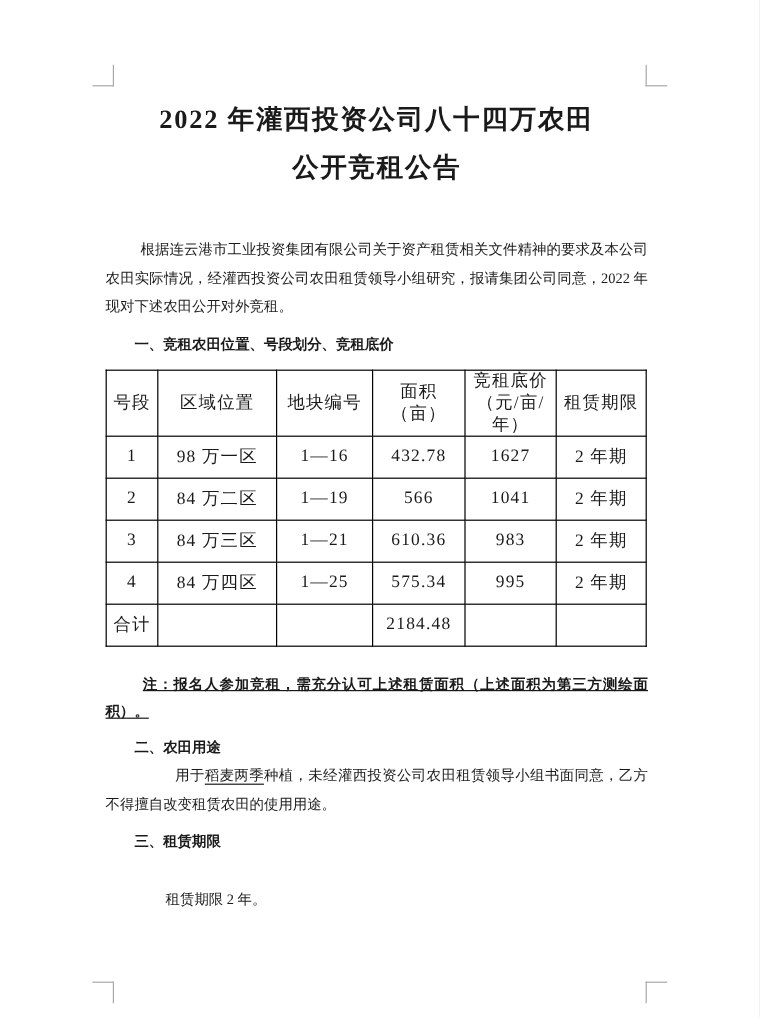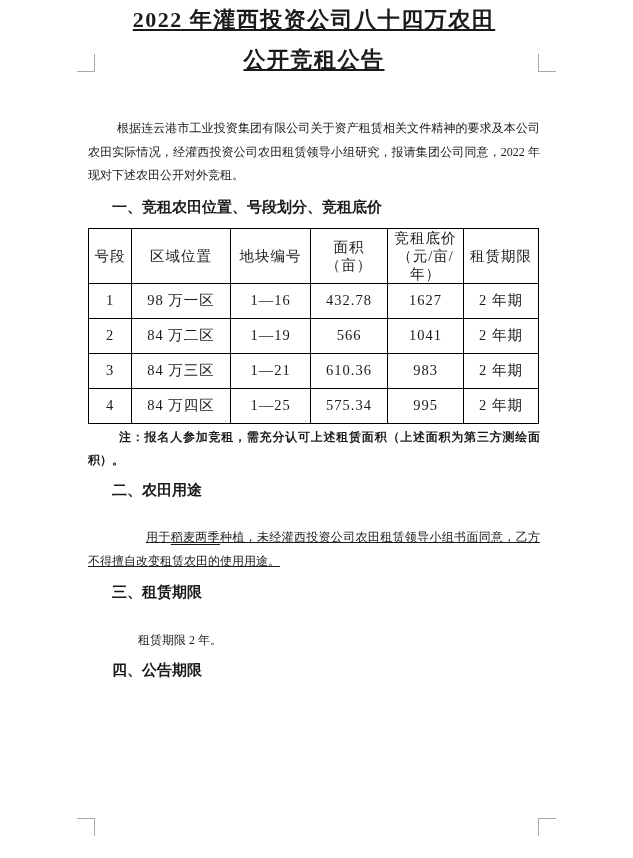--- a/index.html
+++ b/index.html
@@ -21,37 +21,37 @@
   .crop.bl { left: 77px; top: 818px; border-right: 1px solid #a9a9a9; border-top: 1px solid #a9a9a9; }
   .crop.br { left: 538px; top: 818px; border-left: 1px solid #a9a9a9; border-top: 1px solid #a9a9a9; }
 
   .content {
     position: absolute;
     left: 88px;
     top: 0;
     width: 452px;
   }
   .doc-title {
+    margin-top: 80px;
     font-size: 22px;
     font-weight: bold;
     line-height: 40px;
     text-align: center;
     letter-spacing: 1.5px;
-    text-decoration: underline;
   }
   .para {
     font-size: 12px;
     line-height: 23.5px;
     text-align: justify;
     text-justify: inter-character;
     word-break: break-all;
   }
   .intro   { margin-top: 37px; text-indent: 29px; }
   .heading {
-    font-size: 15px;
+    font-size: 12px;
     line-height: 23.5px;
     font-weight: bold;
     padding-left: 24px;
   }
   .h1 { margin-top: 8px; }
   .h2 { margin-top: 6px; }
   .h3 { margin-top: 8px; }
   .h4 { margin-top: 7px; }
 
   table.rent {
@@ -65,22 +65,22 @@
     text-align: center;
     vertical-align: middle;
     font-weight: normal;
     font-size: 14.5px;
     letter-spacing: 1px;
     padding: 0 1px;
   }
   table.rent th { height: 50px; line-height: 18px; white-space: pre-line; }
   table.rent td { height: 35px; }
 
-  .note  { margin-top: 2px; text-indent: 31px; font-weight: bold; }
-  .usage { margin-top: 24px; text-indent: 58px; text-decoration: underline; }
+  .note  { margin-top: 20px; text-indent: 31px; font-weight: bold; text-decoration: underline; }
+  .usage { margin-top: 0; text-indent: 58px; }
   .usage .u { text-decoration: underline; text-underline-offset: 3px; }
   .term  { margin-top: 24px; padding-left: 50px; }
 </style>
 </head>
 <body>
 
 <div class="page">
 
   <div class="crop tl"></div>
   <div class="crop tr"></div>
@@ -142,29 +142,36 @@
         <td>2 年期</td>
       </tr>
       <tr>
         <td>4</td>
         <td>84 万四区</td>
         <td>1—25</td>
         <td>575.34</td>
         <td>995</td>
         <td>2 年期</td>
       </tr>
+      <tr>
+        <td>合计</td>
+        <td></td>
+        <td></td>
+        <td>2184.48</td>
+        <td></td>
+        <td></td>
+      </tr>
     </tbody>
       </table>
 
     <p class="para note">注：报名人参加竞租，需充分认可上述租赁面积（上述面积为第三方测绘面积）。</p>
 
     <div class="heading h2">二、农田用途</div>
 
     <p class="para usage"><span>用于</span><span class="u">稻麦两季</span><span>种植，未经灌西投资公司农田租赁领导小组书面同意，乙方不得擅自改变租赁农田的使用用途。</span></p>
 
     <div class="heading h3">三、租赁期限</div>
 
     <p class="para term">租赁期限 2 年。</p>
 
-    <div class="heading h4">四、公告期限</div>
 
   </div>
 </div>
 
 </body></html>

